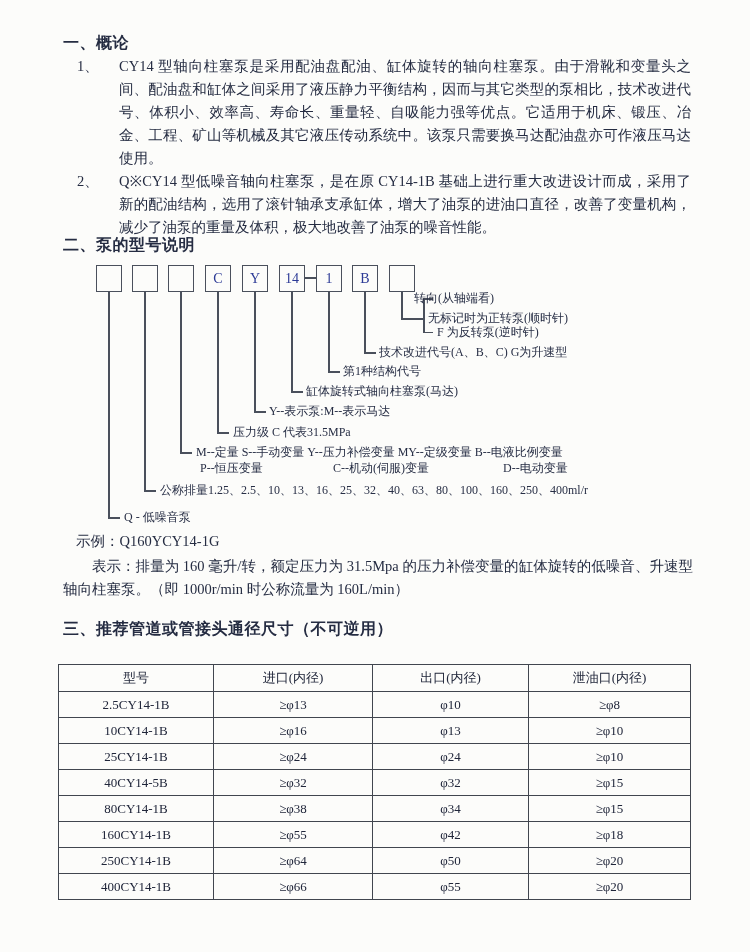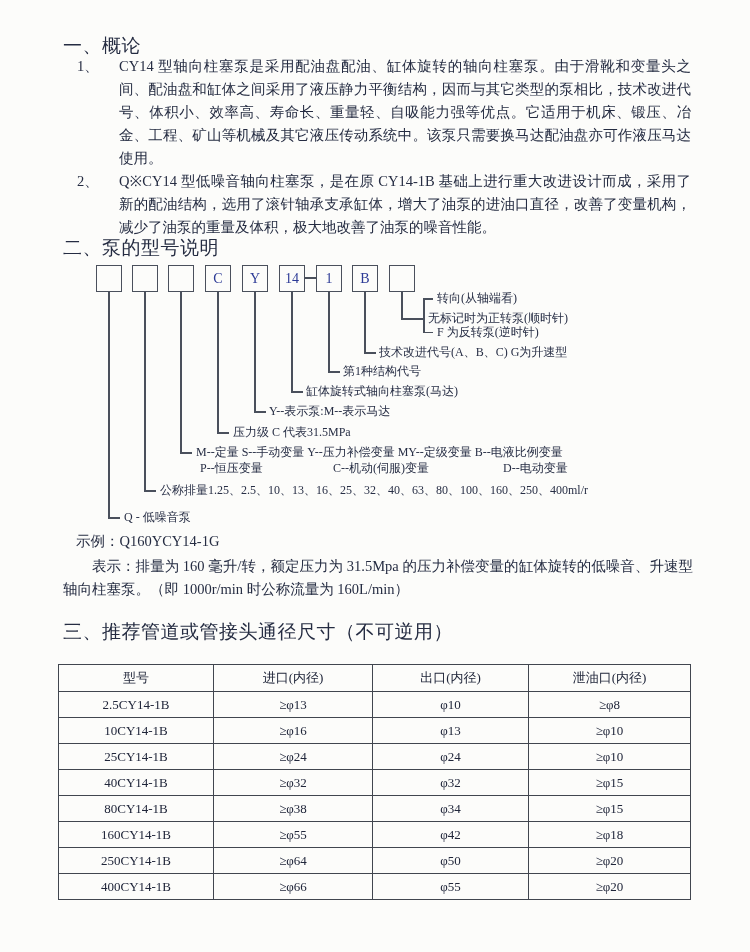--- a/index.html
+++ b/index.html
@@ -4,21 +4,21 @@
 <style>
   html,body{margin:0;padding:0;}
   body{
     width:750px;height:952px;position:relative;
     background:#fcfcfa;
     font-family:"Liberation Serif","DejaVu Serif",serif;
     color:#252c42;
     overflow:hidden;
   }
   .abs{position:absolute;}
-  .heading{font-size:19px;letter-spacing:.5px;}
+  .heading{font-size:16px;letter-spacing:.5px;font-weight:bold;}
   .para-item{position:absolute;display:flex;}
   .para-num{width:42px;flex:0 0 42px;font-size:14.5px;line-height:23px;}
   .para-text{width:572px;font-size:14.5px;line-height:23px;text-align:justify;}
   .example-title{font-size:14.5px;margin-left:13px;}
   .example-desc{font-size:14.5px;line-height:23px;text-align:justify;text-indent:29px;width:630px;}
 
   
   #diagram{position:absolute;left:0;top:258px;width:750px;height:272px;}
   .mbox{
     position:absolute;top:7px;width:24px;height:25px;
@@ -112,21 +112,21 @@
   <div class="hline" style="left:254px;top:153px;width:12px"></div>
   <div class="hline" style="left:291px;top:133px;width:12px"></div>
   <div class="hline" style="left:328px;top:113px;width:12px"></div>
   <div class="hline" style="left:364px;top:94px;width:12px"></div>
   <div class="hline" style="left:401px;top:60px;width:22px"></div>
 
   <div class="vline" style="left:423px;top:40px;height:35px"></div>
   <div class="hline" style="left:423px;top:40px;width:10px"></div>
   <div class="hline" style="left:423px;top:73.5px;width:10px"></div>
 
-  <div class="dlabel" style="left:437px;top:32px">转向(从轴端看)</div>
+  <div class="dlabel" style="left:414px;top:32px">转向(从轴端看)</div>
   <div class="dlabel" style="left:428px;top:52px">无标记时为正转泵(顺时针)</div>
   <div class="dlabel" style="left:437px;top:66px">F 为反转泵(逆时针)</div>
   <div class="dlabel" style="left:379px;top:86px">技术改进代号(A、B、C) G为升速型</div>
   <div class="dlabel" style="left:343px;top:105px">第1种结构代号</div>
   <div class="dlabel" style="left:306px;top:125px">缸体旋转式轴向柱塞泵(马达)</div>
   <div class="dlabel" style="left:269px;top:145px">Y--表示泵:M--表示马达</div>
   <div class="dlabel" style="left:233px;top:166px">压力级 C 代表31.5MPa</div>
   <div class="dlabel" style="left:196px;top:186px">M--定量 S--手动变量 Y--压力补偿变量 MY--定级变量 B--电液比例变量</div>
   <div class="dlabel" style="left:200px;top:202px">P--恒压变量</div>
   <div class="dlabel" style="left:333px;top:202px">C--机动(伺服)变量</div>
@@ -162,21 +162,21 @@
       <td>φ13</td>
       <td>≥φ10</td>
     </tr>
     <tr>
       <td>25CY14-1B</td>
       <td>≥φ24</td>
       <td>φ24</td>
       <td>≥φ10</td>
     </tr>
     <tr>
-      <td>40CY14-1B</td>
+      <td>40CY14-5B</td>
       <td>≥φ32</td>
       <td>φ32</td>
       <td>≥φ15</td>
     </tr>
     <tr>
       <td>80CY14-1B</td>
       <td>≥φ38</td>
       <td>φ34</td>
       <td>≥φ15</td>
     </tr>

